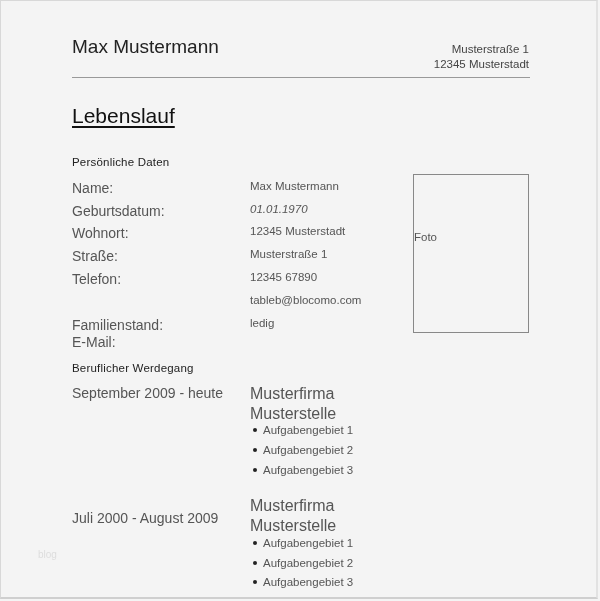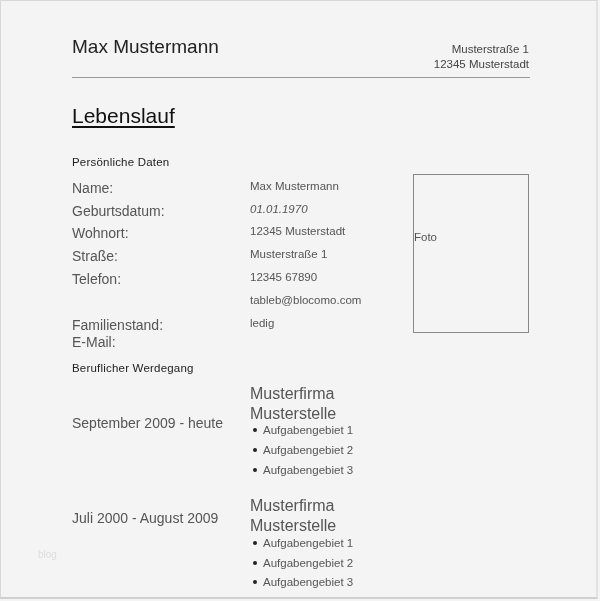--- a/index.html
+++ b/index.html
@@ -56,21 +56,21 @@
 <div class="val" style="top:294px;">tableb@blocomo.com</div>
 <div class="row" style="top:317px;">Familienstand:</div>
 <div class="val" style="top:317px;">ledig</div>
 
 <div class="photo">
   <span>Foto</span>
 </div>
 
 <div class="sec" style="top:362px;text-align:center;">Beruflicher Werdegang</div>
 
-<div class="row" style="top:385px;margin-top:30px;">September 2009 - heute</div>
+<div class="row" style="top:385px;">September 2009 - heute</div>
 <div class="job" style="top:385px;">Musterfirma</div>
 <div class="job" style="top:405px;">Musterstelle</div>
 <div class="bul" style="top:424px;">Aufgabengebiet 1</div>
 <div class="bul" style="top:444px;">Aufgabengebiet 2</div>
 <div class="bul" style="top:464px;">Aufgabengebiet 3</div>
 
 <div class="row" style="top:510px;">Juli 2000 - August 2009</div>
 <div class="job" style="top:497px;">Musterfirma</div>
 <div class="job" style="top:517px;">Musterstelle</div>
 <div class="bul" style="top:537px;">Aufgabengebiet 1</div>

